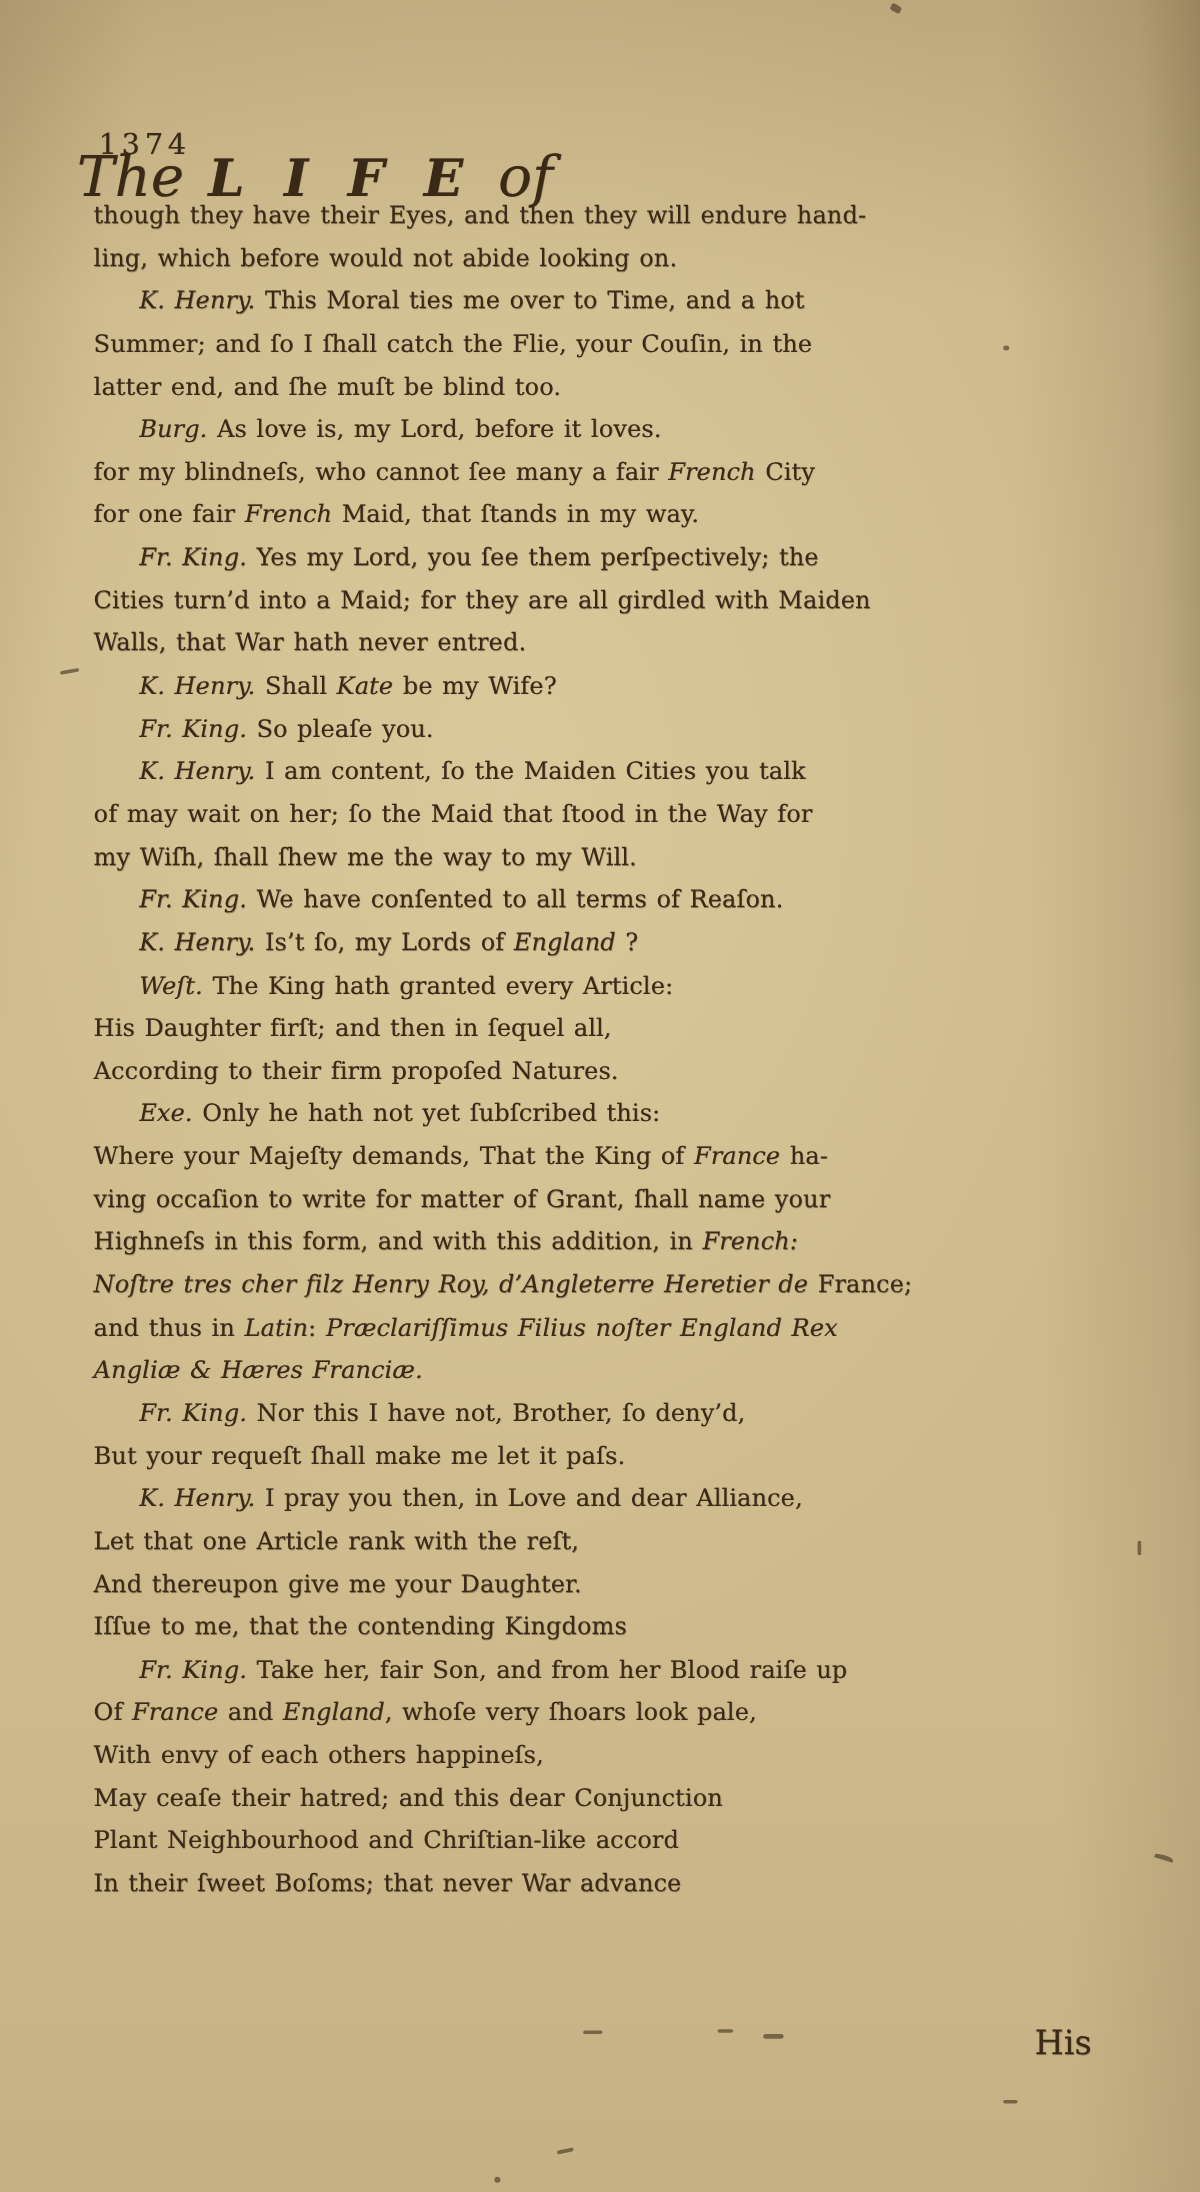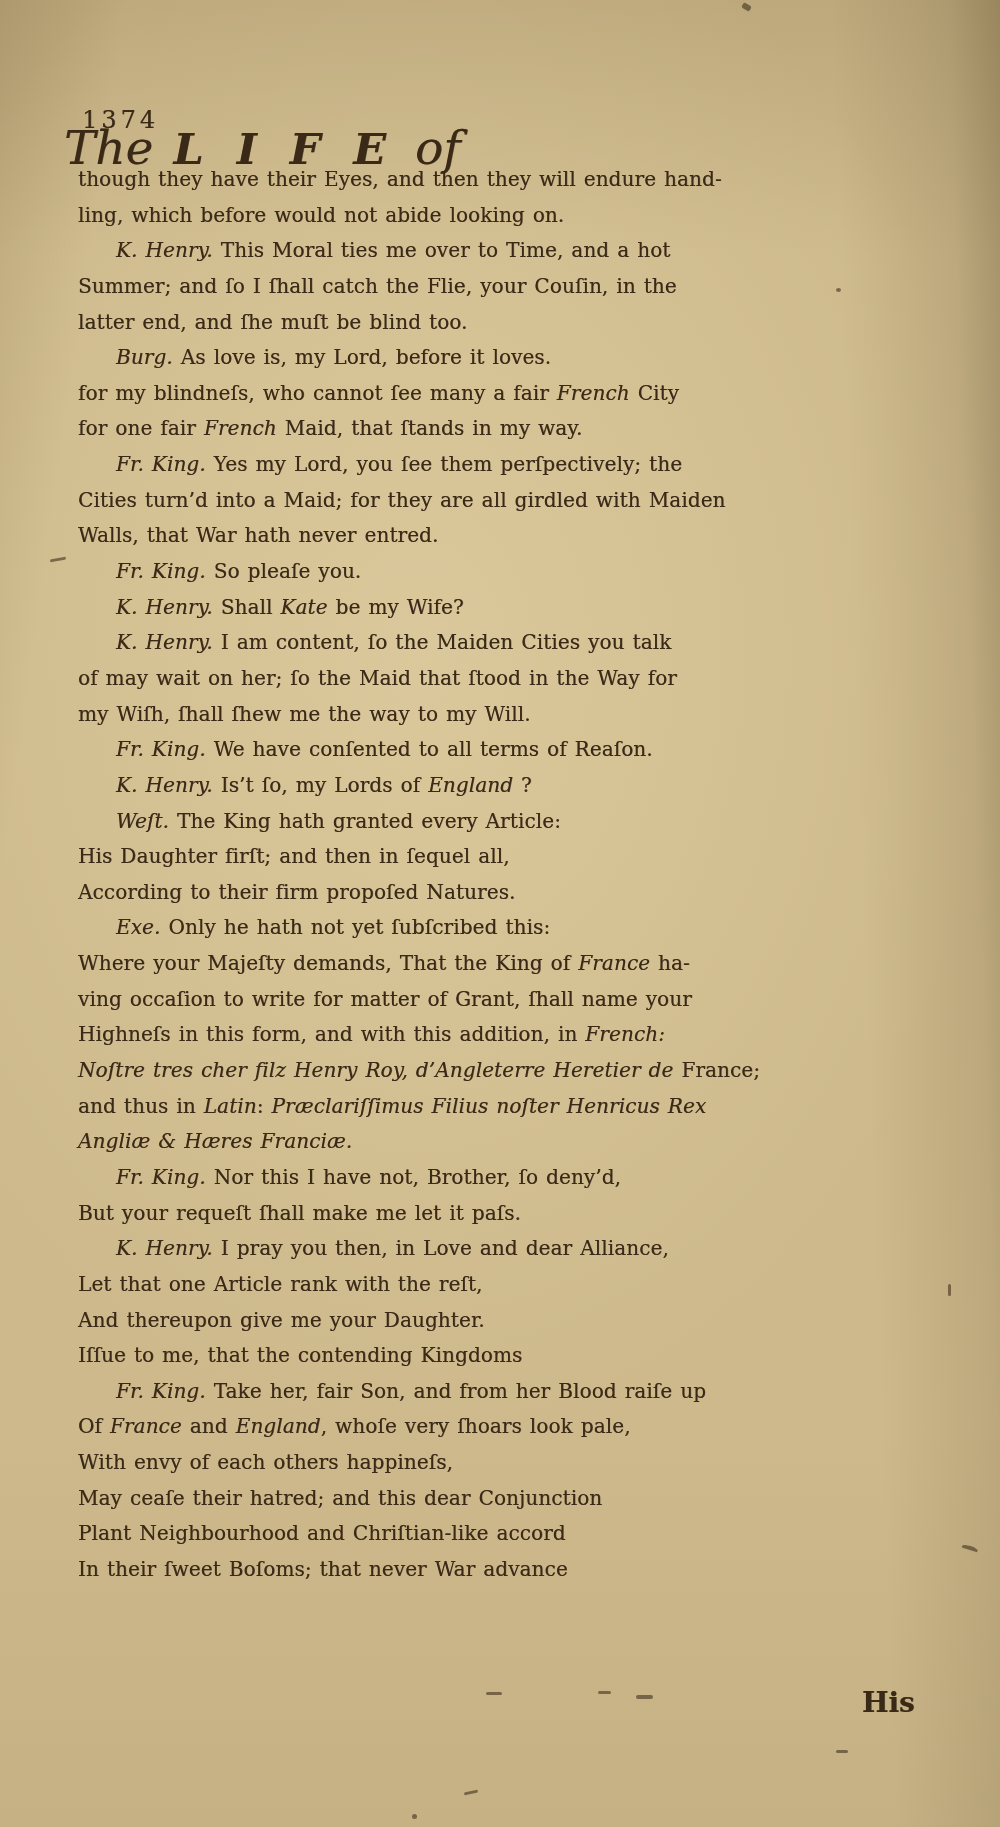--- a/index.html
+++ b/index.html
@@ -31,21 +31,21 @@
   .h-title { font-size: 43px; letter-spacing: 9px; font-weight: bold; margin-top: 36px; }
   .text {
     position: absolute; left: 78px; top: 162px; width: 870px;
     font-size: 20px; line-height: 35.65px;
     word-spacing: 1.5px; letter-spacing: 0.1px;
   }
   .line { white-space: nowrap; height: 35.65px; }
   .line.ind { padding-left: 38px; }
   .it { font-style: italic; }
   .catchword {
-    position: absolute; left: 862px; top: 1686px; font-size: 28px; font-weight: bold;
+    position: absolute; left: 862px; top: 1686px; font-size: 28px;
   }
   .speck {
     position: absolute; background: #4a3a24; opacity: 0.65; border-radius: 2px;
   }
 </style>
 </head>
 <body>
 
 <div class="page">
 
@@ -62,36 +62,36 @@
       <div class="line"><span>ling, which before would not abide looking on.</span></div>
       <div class="line ind"><span class="it">K. Henry.</span><span> This Moral ties me over to Time, and a hot</span></div>
       <div class="line"><span>Summer; and ſo I ſhall catch the Flie, your Couſin, in the</span></div>
       <div class="line"><span>latter end, and ſhe muſt be blind too.</span></div>
       <div class="line ind"><span class="it">Burg.</span><span> As love is, my Lord, before it loves.</span></div>
       <div class="line"><span>for my blindneſs, who cannot ſee many a fair </span><span class="it">French</span><span> City</span></div>
       <div class="line"><span>for one fair </span><span class="it">French</span><span> Maid, that ſtands in my way.</span></div>
       <div class="line ind"><span class="it">Fr. King.</span><span> Yes my Lord, you ſee them perſpectively; the</span></div>
       <div class="line"><span>Cities turn’d into a Maid; for they are all girdled with Maiden</span></div>
       <div class="line"><span>Walls, that War hath never entred.</span></div>
+      <div class="line ind"><span class="it">K. Henry.</span><span> Shall </span><span class="it">Kate</span><span> be my Wife?</span></div>
       <div class="line ind"><span class="it">Fr. King.</span><span> So pleaſe you.</span></div>
-      <div class="line ind"><span class="it">K. Henry.</span><span> Shall </span><span class="it">Kate</span><span> be my Wife?</span></div>
       <div class="line ind"><span class="it">K. Henry.</span><span> I am content, ſo the Maiden Cities you talk</span></div>
       <div class="line"><span>of may wait on her; ſo the Maid that ſtood in the Way for</span></div>
       <div class="line"><span>my Wiſh, ſhall ſhew me the way to my Will.</span></div>
       <div class="line ind"><span class="it">Fr. King.</span><span> We have conſented to all terms of Reaſon.</span></div>
       <div class="line ind"><span class="it">K. Henry.</span><span> Is’t ſo, my Lords of </span><span class="it">England</span><span> ?</span></div>
       <div class="line ind"><span class="it">Weſt.</span><span> The King hath granted every Article:</span></div>
       <div class="line"><span>His Daughter firſt; and then in ſequel all,</span></div>
       <div class="line"><span>According to their firm propoſed Natures.</span></div>
       <div class="line ind"><span class="it">Exe.</span><span> Only he hath not yet ſubſcribed this:</span></div>
       <div class="line"><span>Where your Majeſty demands, That the King of </span><span class="it">France</span><span> ha-</span></div>
       <div class="line"><span>ving occaſion to write for matter of Grant, ſhall name your</span></div>
       <div class="line"><span>Highneſs in this form, and with this addition, in </span><span class="it">French:</span></div>
       <div class="line"><span class="it">Noſtre tres cher filz Henry Roy, d’Angleterre Heretier de</span><span> France;</span></div>
-      <div class="line"><span>and thus in </span><span class="it">Latin</span><span>: </span><span class="it">Præclariſſimus Filius noſter Henricus Rex</span></div>
+      <div class="line"><span>and thus in </span><span class="it">Latin</span><span>: </span><span class="it">Præclariſſimus Filius noſter England Rex</span></div>
       <div class="line"><span class="it">Angliæ &amp; Hæres Franciæ.</span></div>
       <div class="line ind"><span class="it">Fr. King.</span><span> Nor this I have not, Brother, ſo deny’d,</span></div>
       <div class="line"><span>But your requeſt ſhall make me let it paſs.</span></div>
       <div class="line ind"><span class="it">K. Henry.</span><span> I pray you then, in Love and dear Alliance,</span></div>
       <div class="line"><span>Let that one Article rank with the reſt,</span></div>
       <div class="line"><span>And thereupon give me your Daughter.</span></div>
       <div class="line"><span>Iſſue to me, that the contending Kingdoms</span></div>
       <div class="line ind"><span class="it">Fr. King.</span><span> Take her, fair Son, and from her Blood raiſe up</span></div>
       <div class="line"><span>Of </span><span class="it">France</span><span> and </span><span class="it">England</span><span>, whoſe very ſhoars look pale,</span></div>
       <div class="line"><span>With envy of each others happineſs,</span></div>

